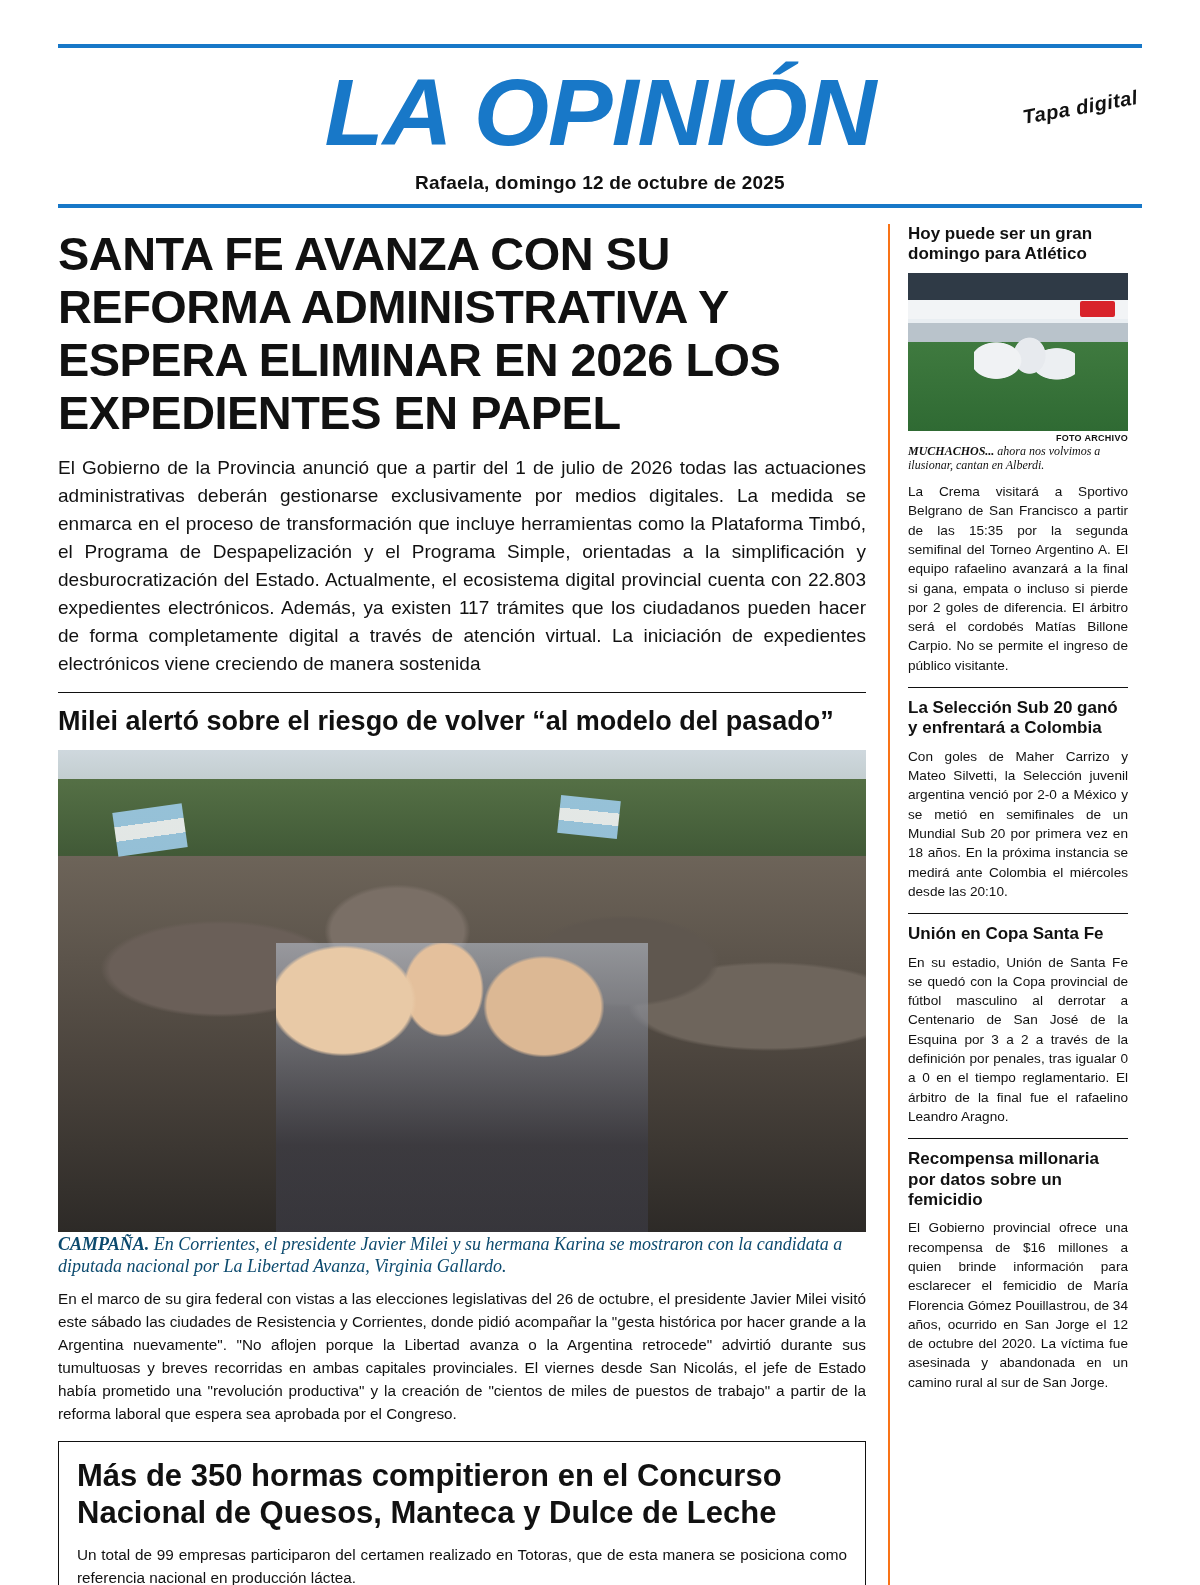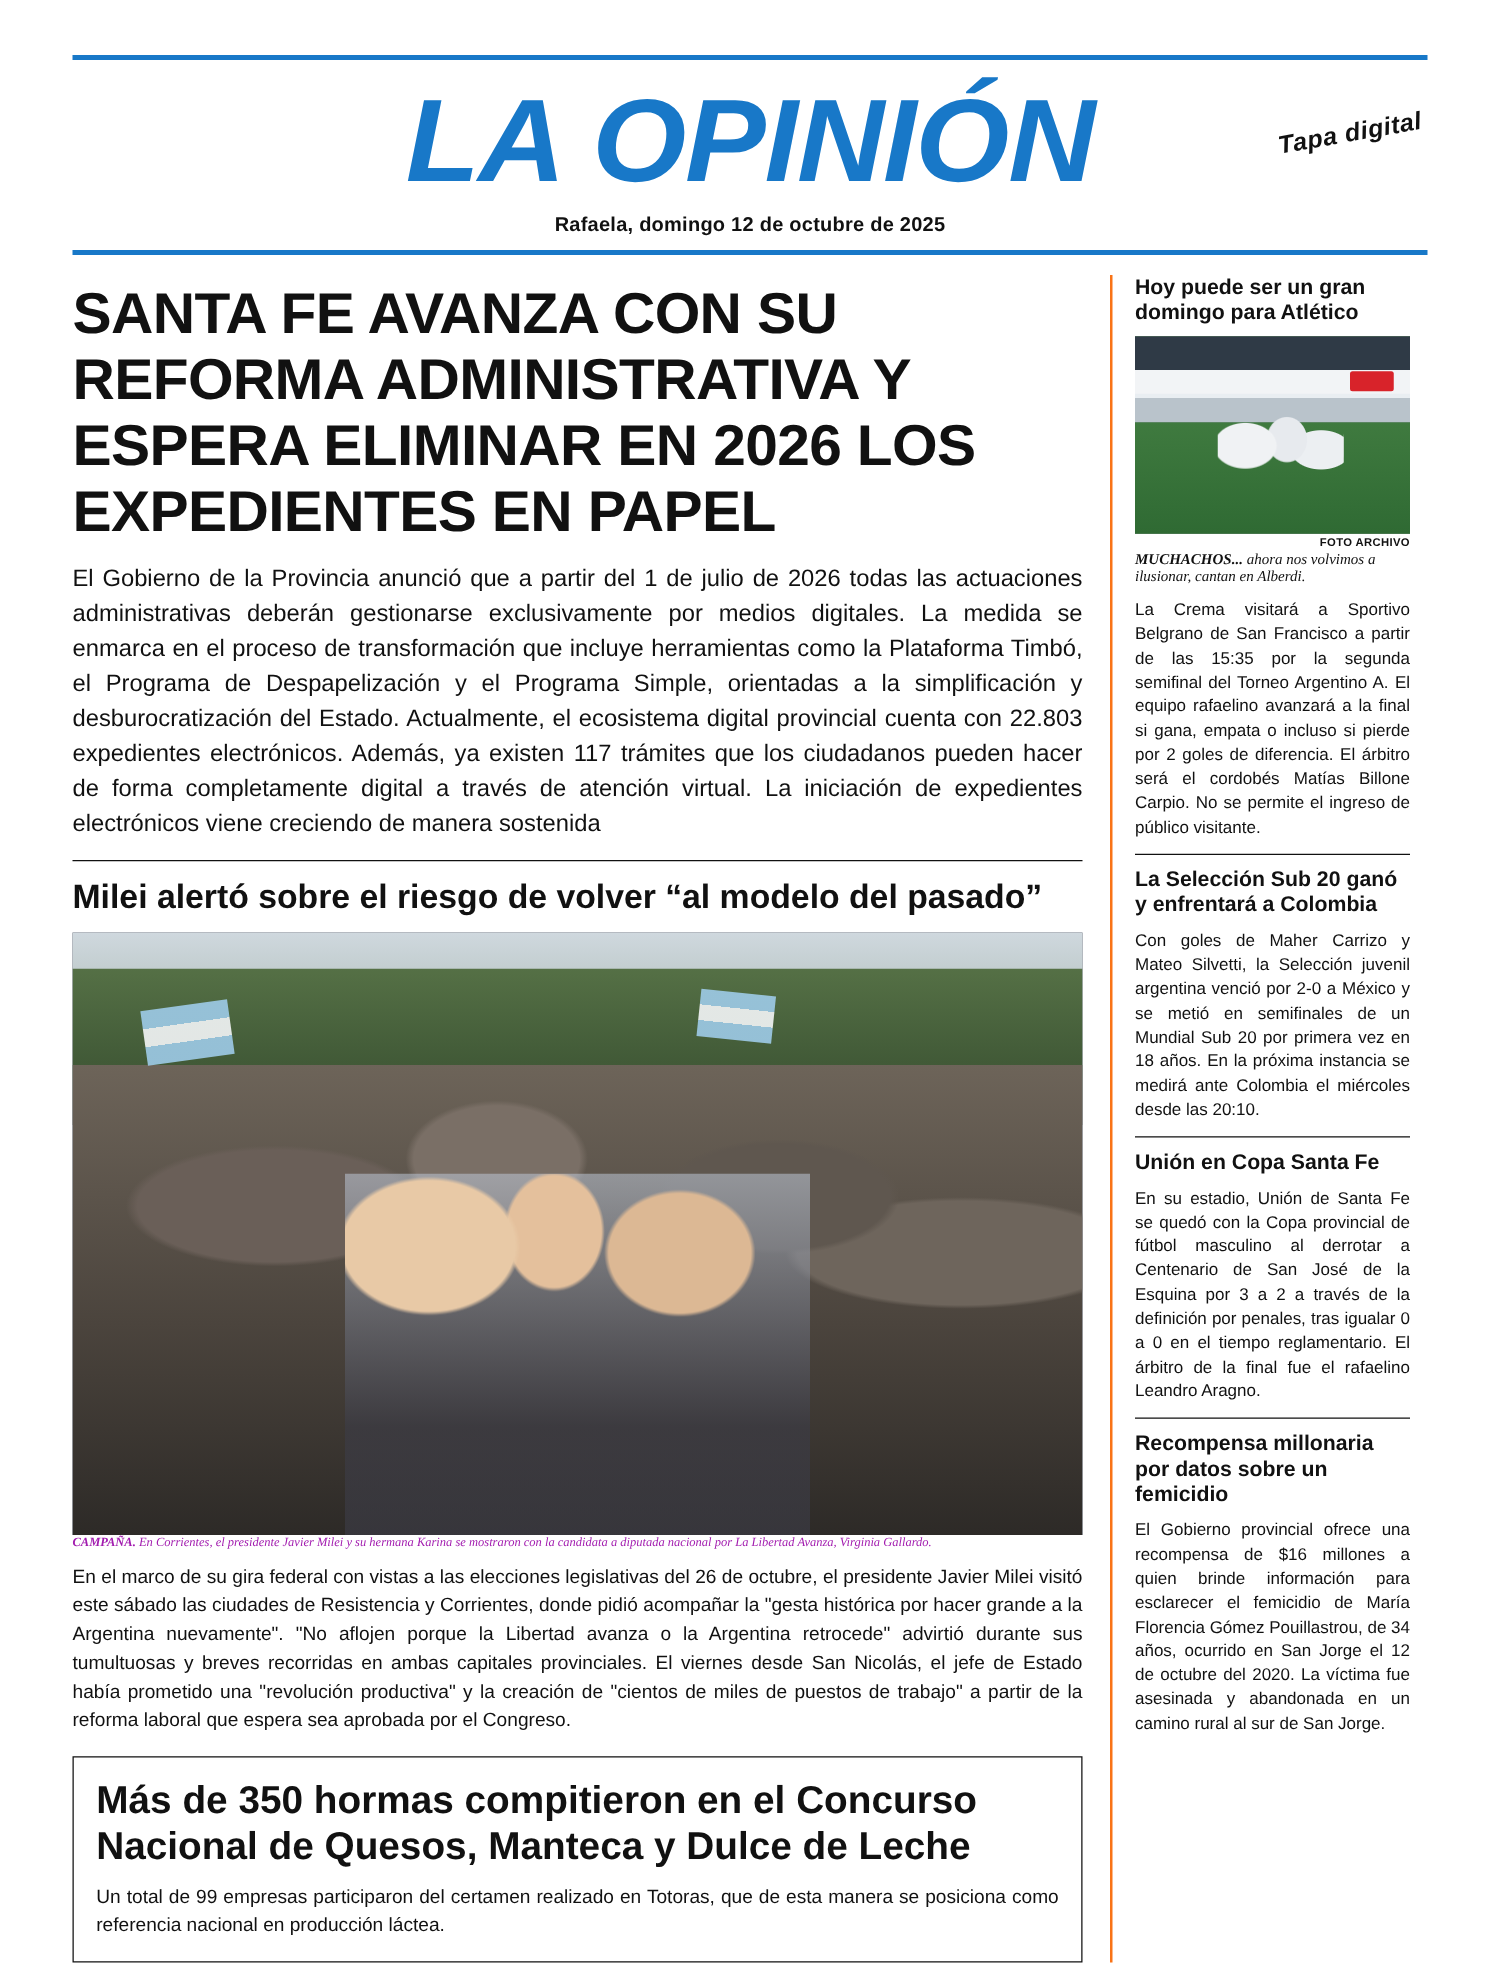--- a/index.html
+++ b/index.html
@@ -44,21 +44,21 @@
     top: 48px;
     transform: rotate(-10deg);
     font-size: 20px;
     font-weight: bold;
     font-style: italic;
     color: #111;
     letter-spacing: 0.5px;
   }
   .masthead-date {
     text-align: center;
-    font-size: 16px;
+    font-size: 19px;
     font-weight: bold;
     color: #111;
     margin: 10px 0 4px 0;
     letter-spacing: 0.2px;
   }
 
   
   .content {
     display: flex;
     margin: 16px 58px 0 58px;
@@ -152,23 +152,23 @@
   .photo-credit {
     font-size: 9.5px;
     font-weight: bold;
     text-align: right;
     letter-spacing: .4px;
     color: #111;
     margin: 3px 0 0 0;
   }
   .photo-caption {
     font-family: "Liberation Serif", serif;
-    font-size: 10px;
+    font-size: 18px;
     line-height: 1.25;
-    color: #a21caf;
+    color: #0c4a6e;
     margin: 1px 0 10px 0;
   }
   .photo-caption b { font-style: italic; }
   .photo-caption i { font-style: italic; }
 
   .story-body {
     font-size: 15.3px;
     line-height: 1.5;
     color: #111;
     text-align: justify;

